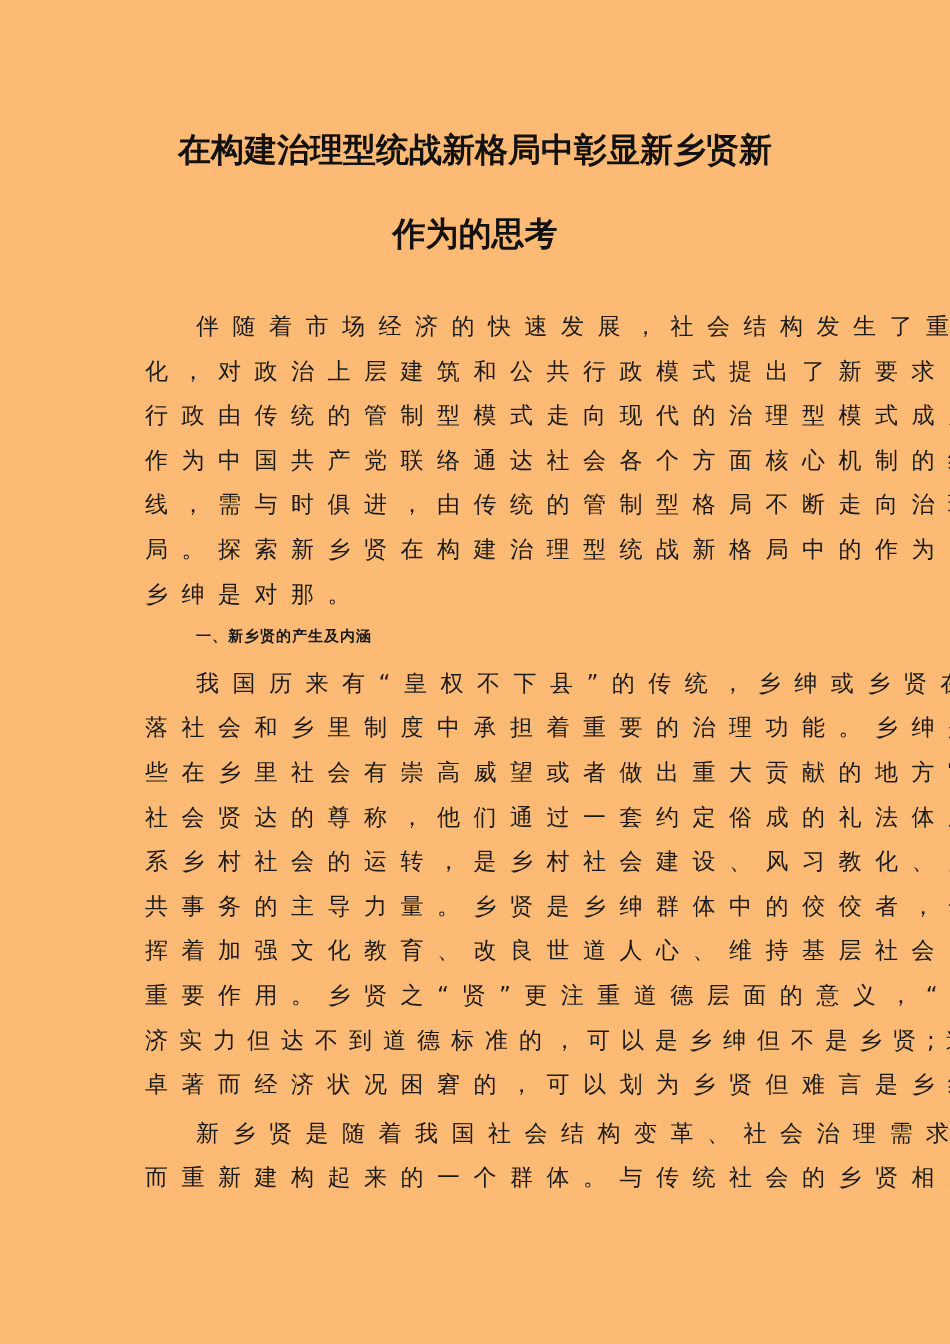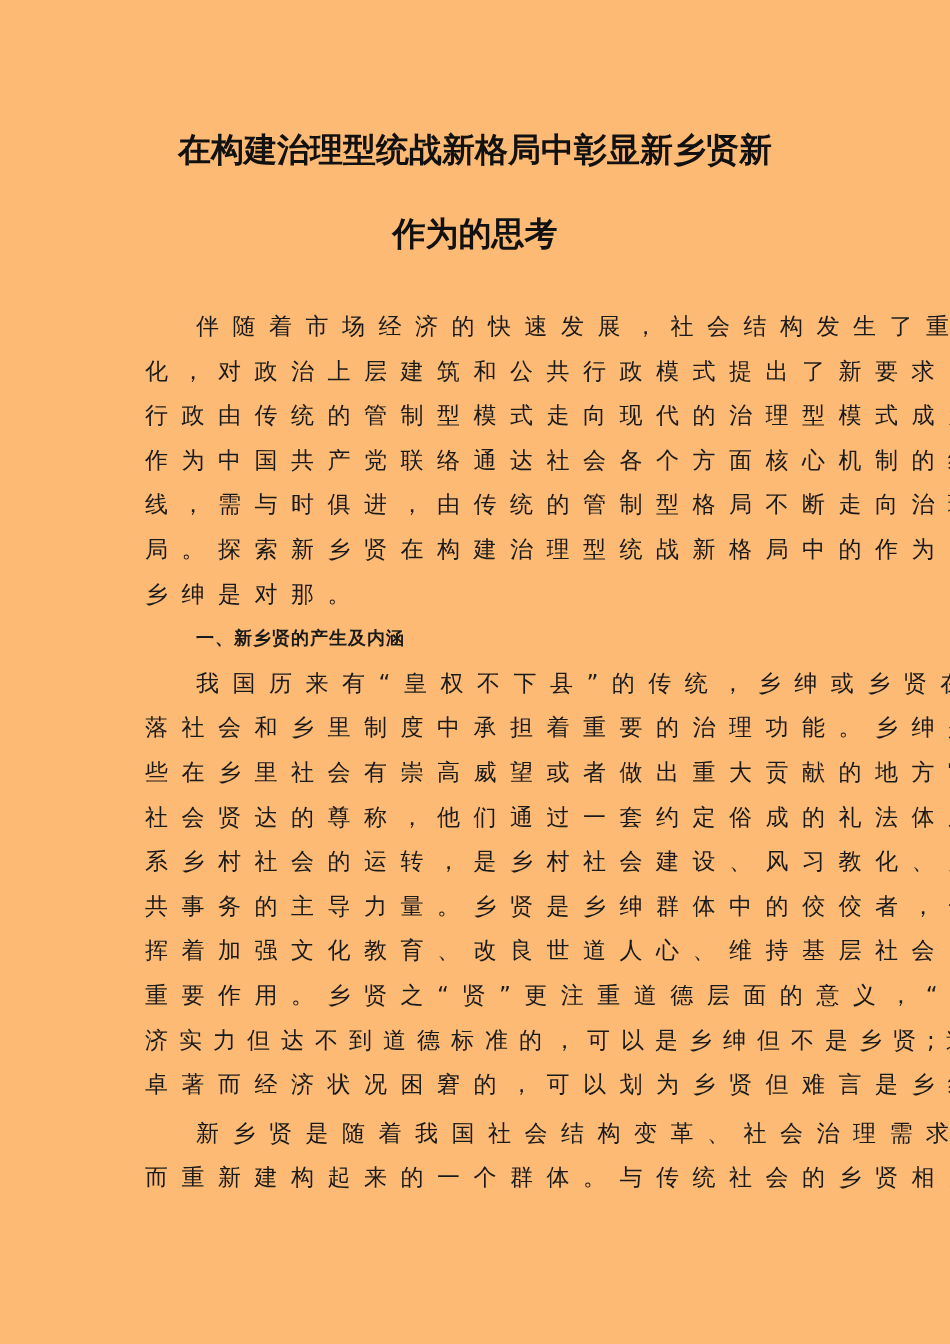--- a/index.html
+++ b/index.html
@@ -16,22 +16,22 @@
     position: absolute; left: 145px; top: 307px; width: 665px;
   }
   .line {
     height: 44.6px; line-height: 38px;
     font-family: "DejaVu Sans", "Liberation Sans", sans-serif;
     font-size: 23px; color: #1a1a1a; white-space: nowrap;
     letter-spacing: 13.5px;
   }
   .indent { padding-left: 51px; }
   .heading {
-    font-family: Liberation Serif, serif;
-    font-weight: bold; letter-spacing: 1px; font-size: 18px;
+    font-family: Liberation Mono, monospace;
+    font-weight: bold; letter-spacing: 1px; font-size: 15px;
   }
 </style>
 </head>
 <body>
 
 <div class="page">
   <div class="title t1">在构建治理型统战新格局中彰显新乡贤新</div>
   <div class="title t2">作为的思考</div>
 
   <div class="body">

